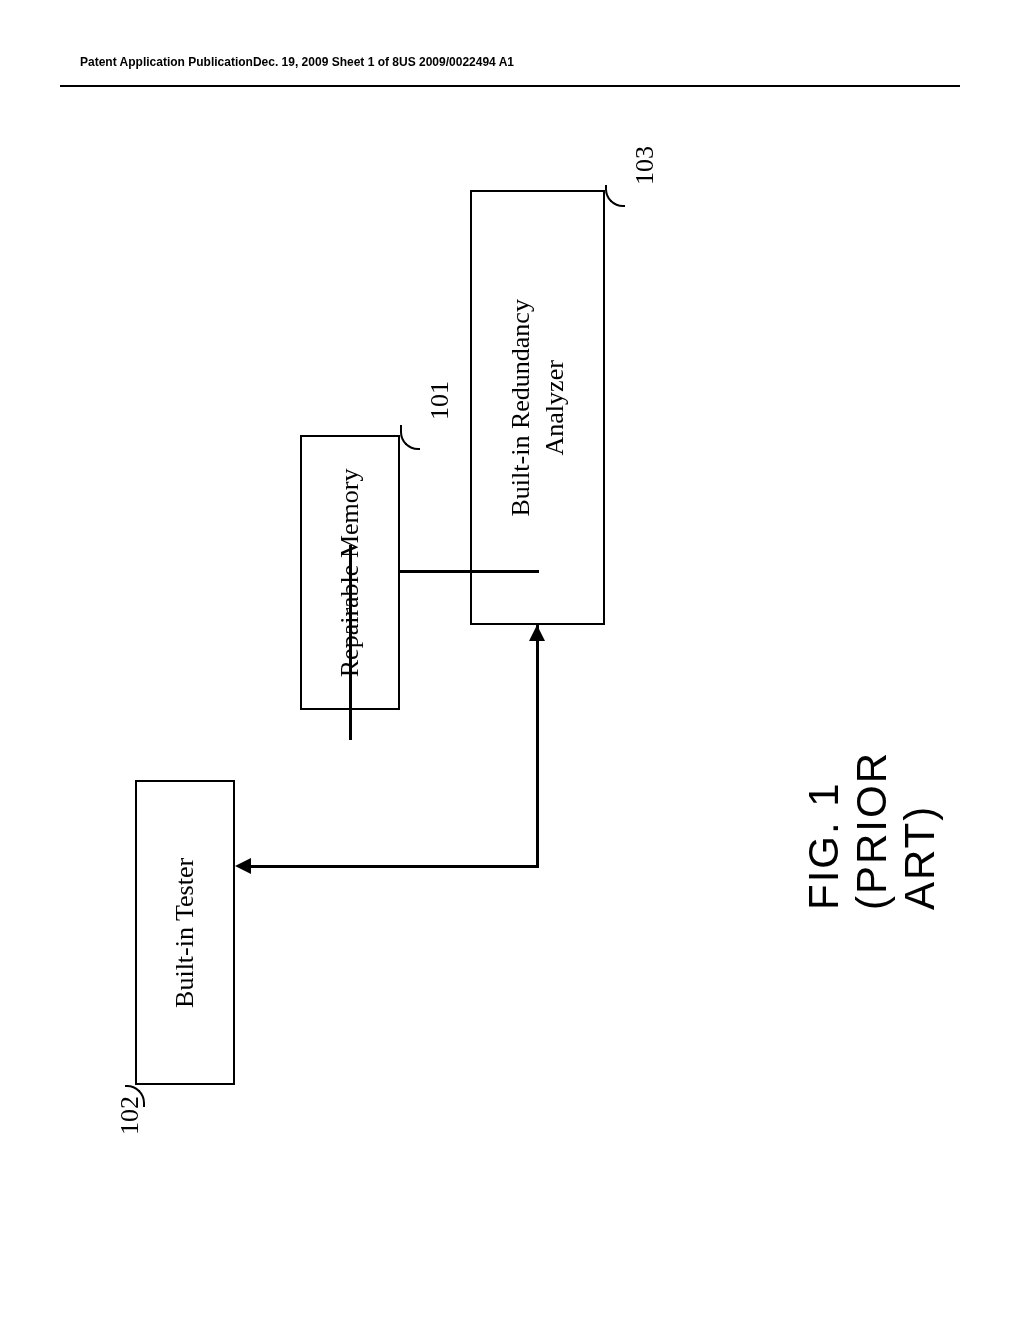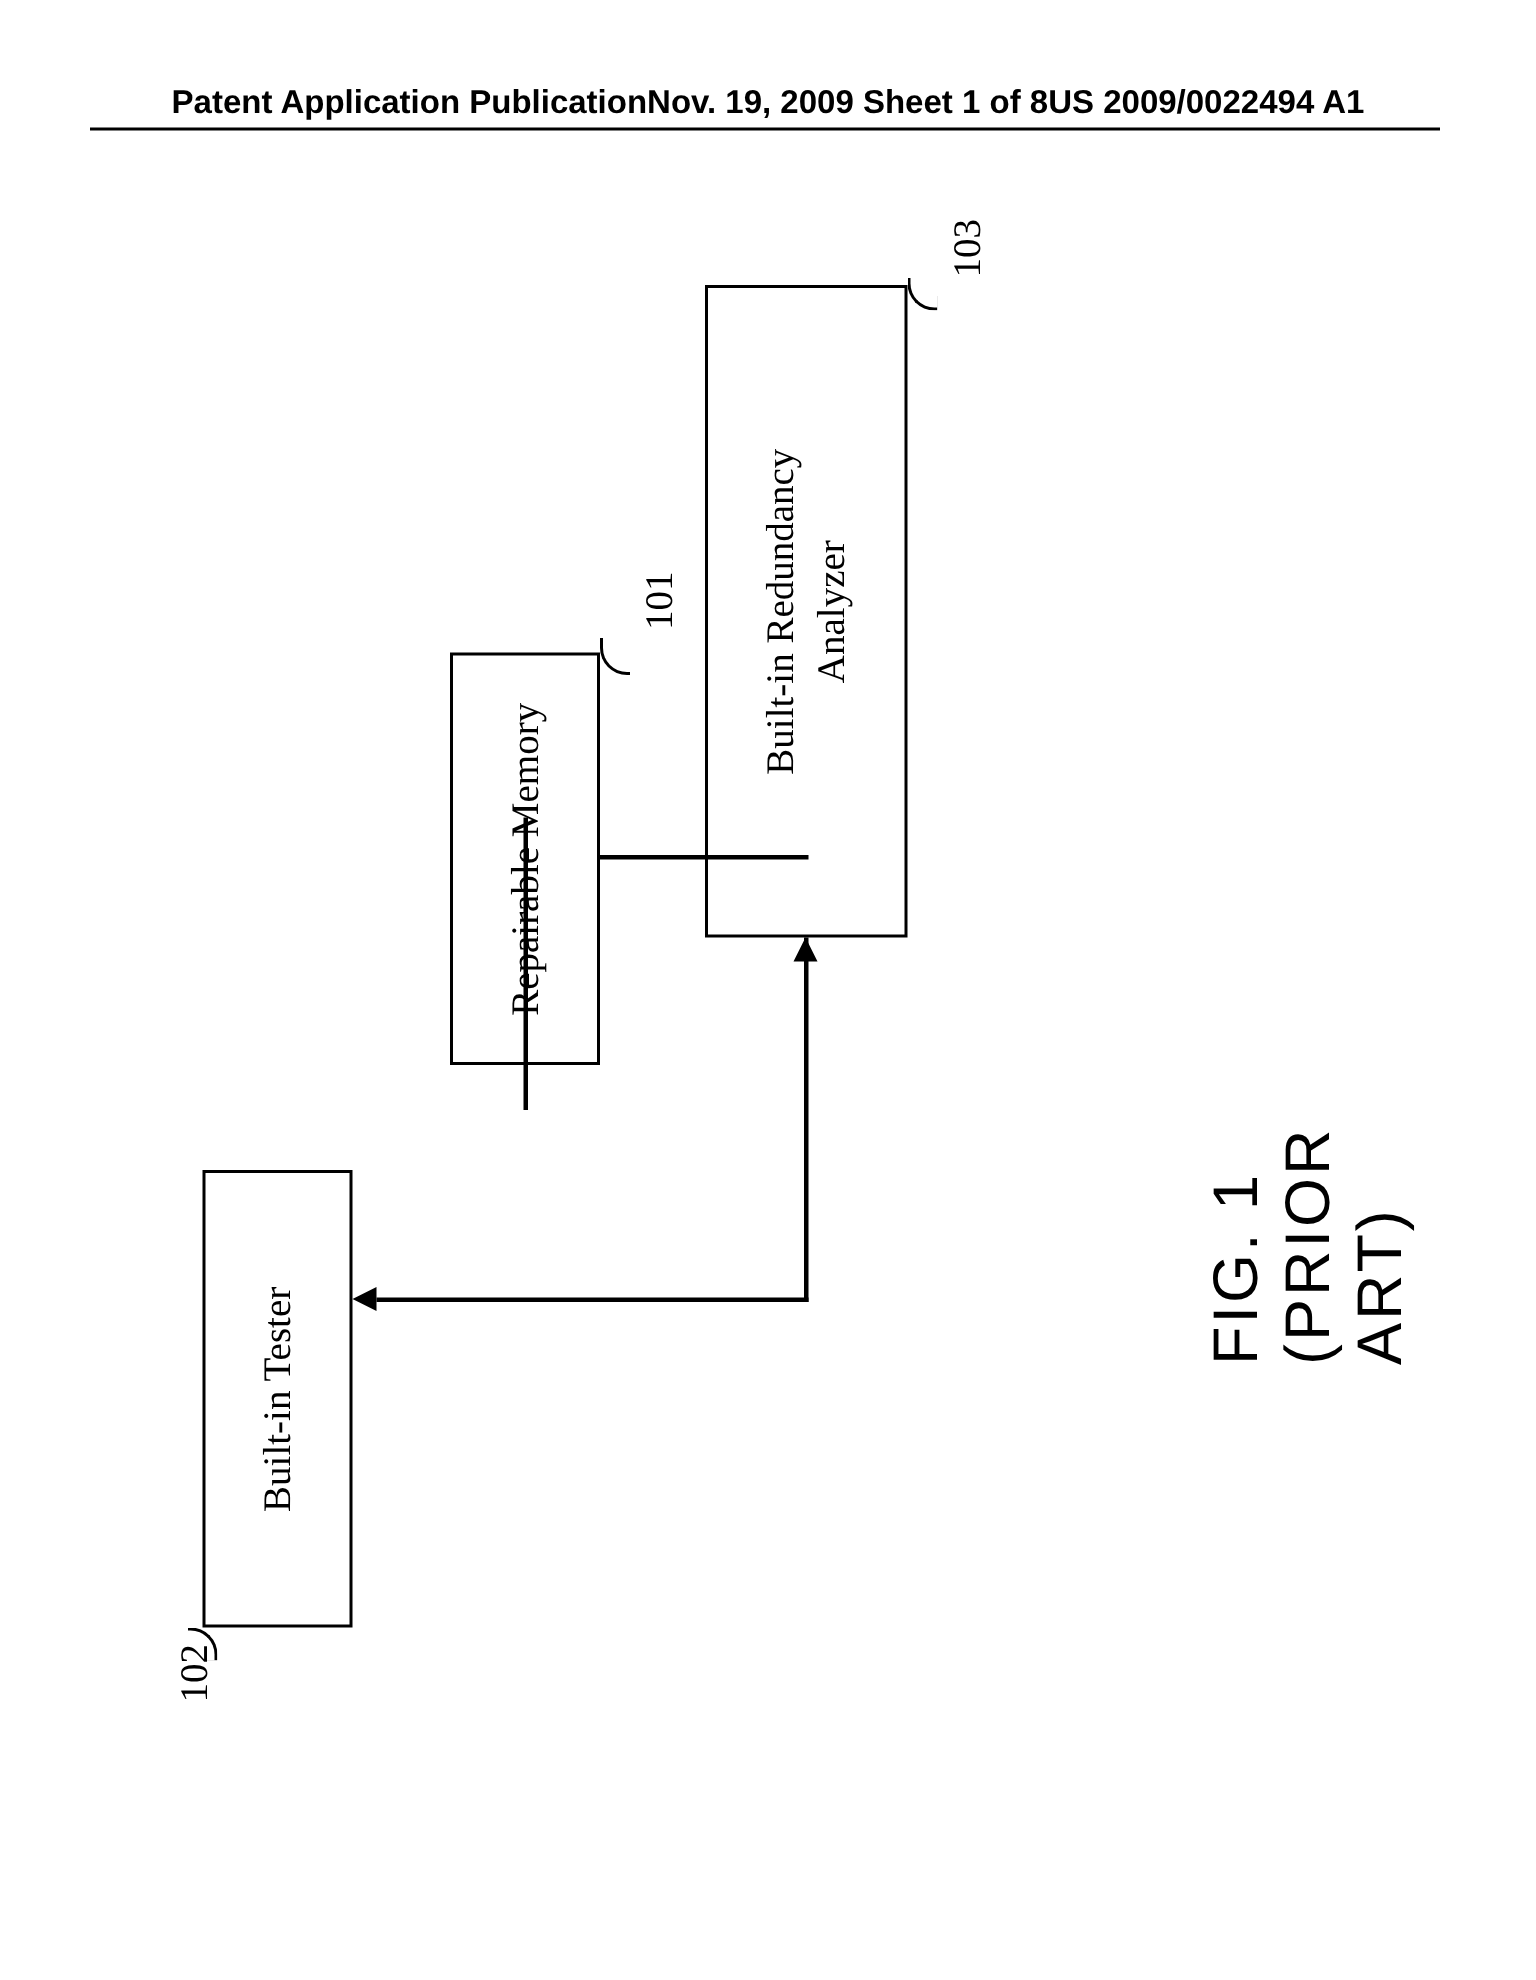--- a/index.html
+++ b/index.html
@@ -9,23 +9,23 @@
       background: #fff;
       font-family: Arial, Helvetica, sans-serif;
       position: relative;
     }
     .header {
       position: absolute;
       top: 55px;
       left: 0;
       width: 100%;
       display: flex;
-      justify-content: center;
+      justify-content: flex-start;
       padding: 0 80px;
-      font-size: 22px;
+      font-size: 12px;
       font-weight: bold;
     }
     .header .center { text-align: center; }
     .header-line {
       position: absolute;
       top: 85px;
       left: 60px;
       width: 900px;
       height: 2px;
       background: #000;
@@ -79,21 +79,21 @@
       letter-spacing: 2px;
       transform: rotate(-90deg);
       transform-origin: left top;
     }
   </style>
 </head>
 <body>
 
 <div class="header" data-name="page-header">
   <span data-name="header-left">Patent Application Publication</span>
-  <span class="center" data-name="header-center">Nov. 19, 2009  Sheet 1 of 8</span>
+  <span class="center" data-name="header-center">Dec. 19, 2009  Sheet 1 of 8</span>
   <span data-name="header-right">US 2009/0022494 A1</span>
 </div>
 <div class="header-line" data-name="header-rule"></div>
 
 <div class="rotated-stage" data-name="diagram-stage">
 
   <div class="box" data-name="repairable-memory-box" style="left:220px; top:285px; width:100px; height:275px;">
     <span data-name="repairable-memory-label">Repairable Memory</span>
   </div>
 

